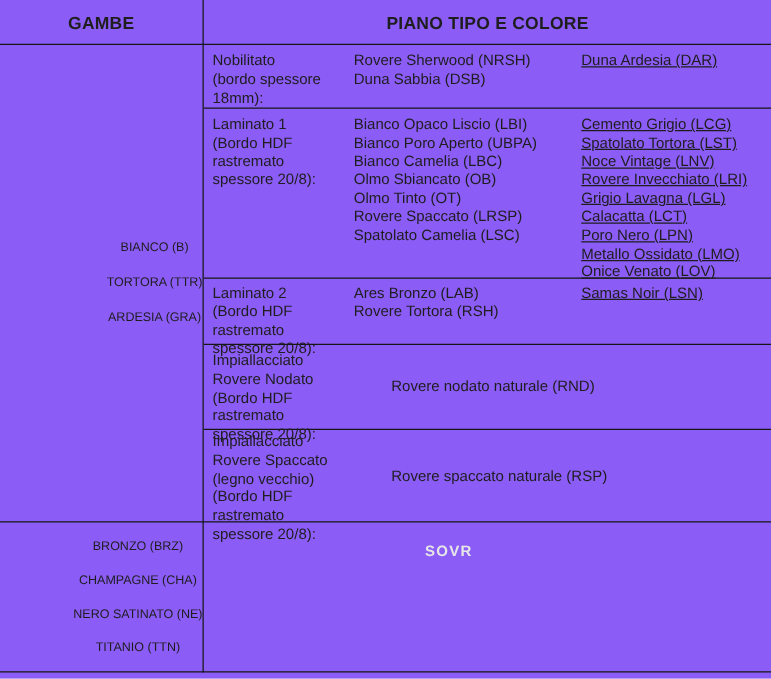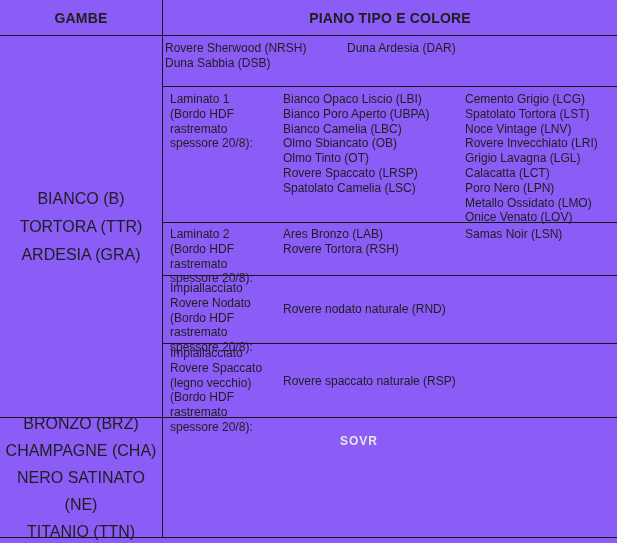--- a/index.html
+++ b/index.html
@@ -16,36 +16,36 @@
   .vline{position:absolute;width:1px;background:#161616;}
   
   .hcell{
     position:absolute;top:0;height:35px;
     display:flex;align-items:center;justify-content:center;
     font-weight:bold;font-size:14px;letter-spacing:.2px;
   }
   
   .legs{
     position:absolute;left:0;width:162px;
-    display:flex;align-items:center;justify-content:center;
-    text-align:center;font-size:16px;white-space:pre-line;
+    display:flex;align-items:center;justify-content:flex-end;
+    text-align:center;font-size:10px;white-space:pre-line;
   }
   .legs.g1{top:36px;height:381px;line-height:28px;}
   .legs.g2{top:418px;height:119px;line-height:27px;}
   
   .trow{position:absolute;left:163px;width:454px;display:flex;box-sizing:border-box;}
   .trow .col{box-sizing:border-box;font-size:12px;line-height:14.8px;padding-top:5px;}
   .coltype{width:118px;padding-left:7px;}
   .cola{width:182px;padding-left:2px;white-space:pre-line;}
-  .colb{flex:1;padding-left:2px;white-space:pre-line;}
+  .colb{flex:1;padding-left:2px;white-space:pre-line;text-decoration:underline;}
   .tname{white-space:pre-line;}
   .tnote{white-space:normal;}
   .tnote .nt{white-space:pre-line;}
   .tnote .und{}
-  .trow.vc .cola,.trow.vc .colb{display:flex;align-items:center;padding-top:0;}
+  .trow.vc .cola,.trow.vc .colb{display:flex;align-items:center;padding-top:0;margin-left:30px;}
   .trow.tight .col{padding-top:2px;}
   
   .watermark{
     position:absolute;left:340px;top:434px;
     font-size:12px;font-weight:bold;color:#e7e7e7;letter-spacing:1px;
     filter:blur(.4px);
   }
 </style>
 </head>
 <body>
@@ -74,20 +74,25 @@
 ARDESIA (GRA)</span>
   </div>
   <div class="legs g2">
     <span>BRONZO (BRZ)
 CHAMPAGNE (CHA)
 NERO SATINATO (NE)
 TITANIO (TTN)</span>
   </div>
 
   <div class="trow" style="top:36px;height:50px;">
+    <div class="col coltype">
+      <span class="tname">Nobilitato</span>
+      <div class="tnote"><span class="nt">(bordo spessore
+18mm)</span><span>:</span></div>
+    </div>
     <div class="col cola">Rovere Sherwood (NRSH)
 Duna Sabbia (DSB)</div>
     <div class="col colb">Duna Ardesia (DAR)</div>
   </div>
 
   <div class="trow" style="top:87px;height:135px;">
     <div class="col coltype">
       <span class="tname">Laminato 1</span>
       <div class="tnote"><span class="nt und">(Bordo HDF rastremato
 spessore 20/8)</span><span>:</span></div>

